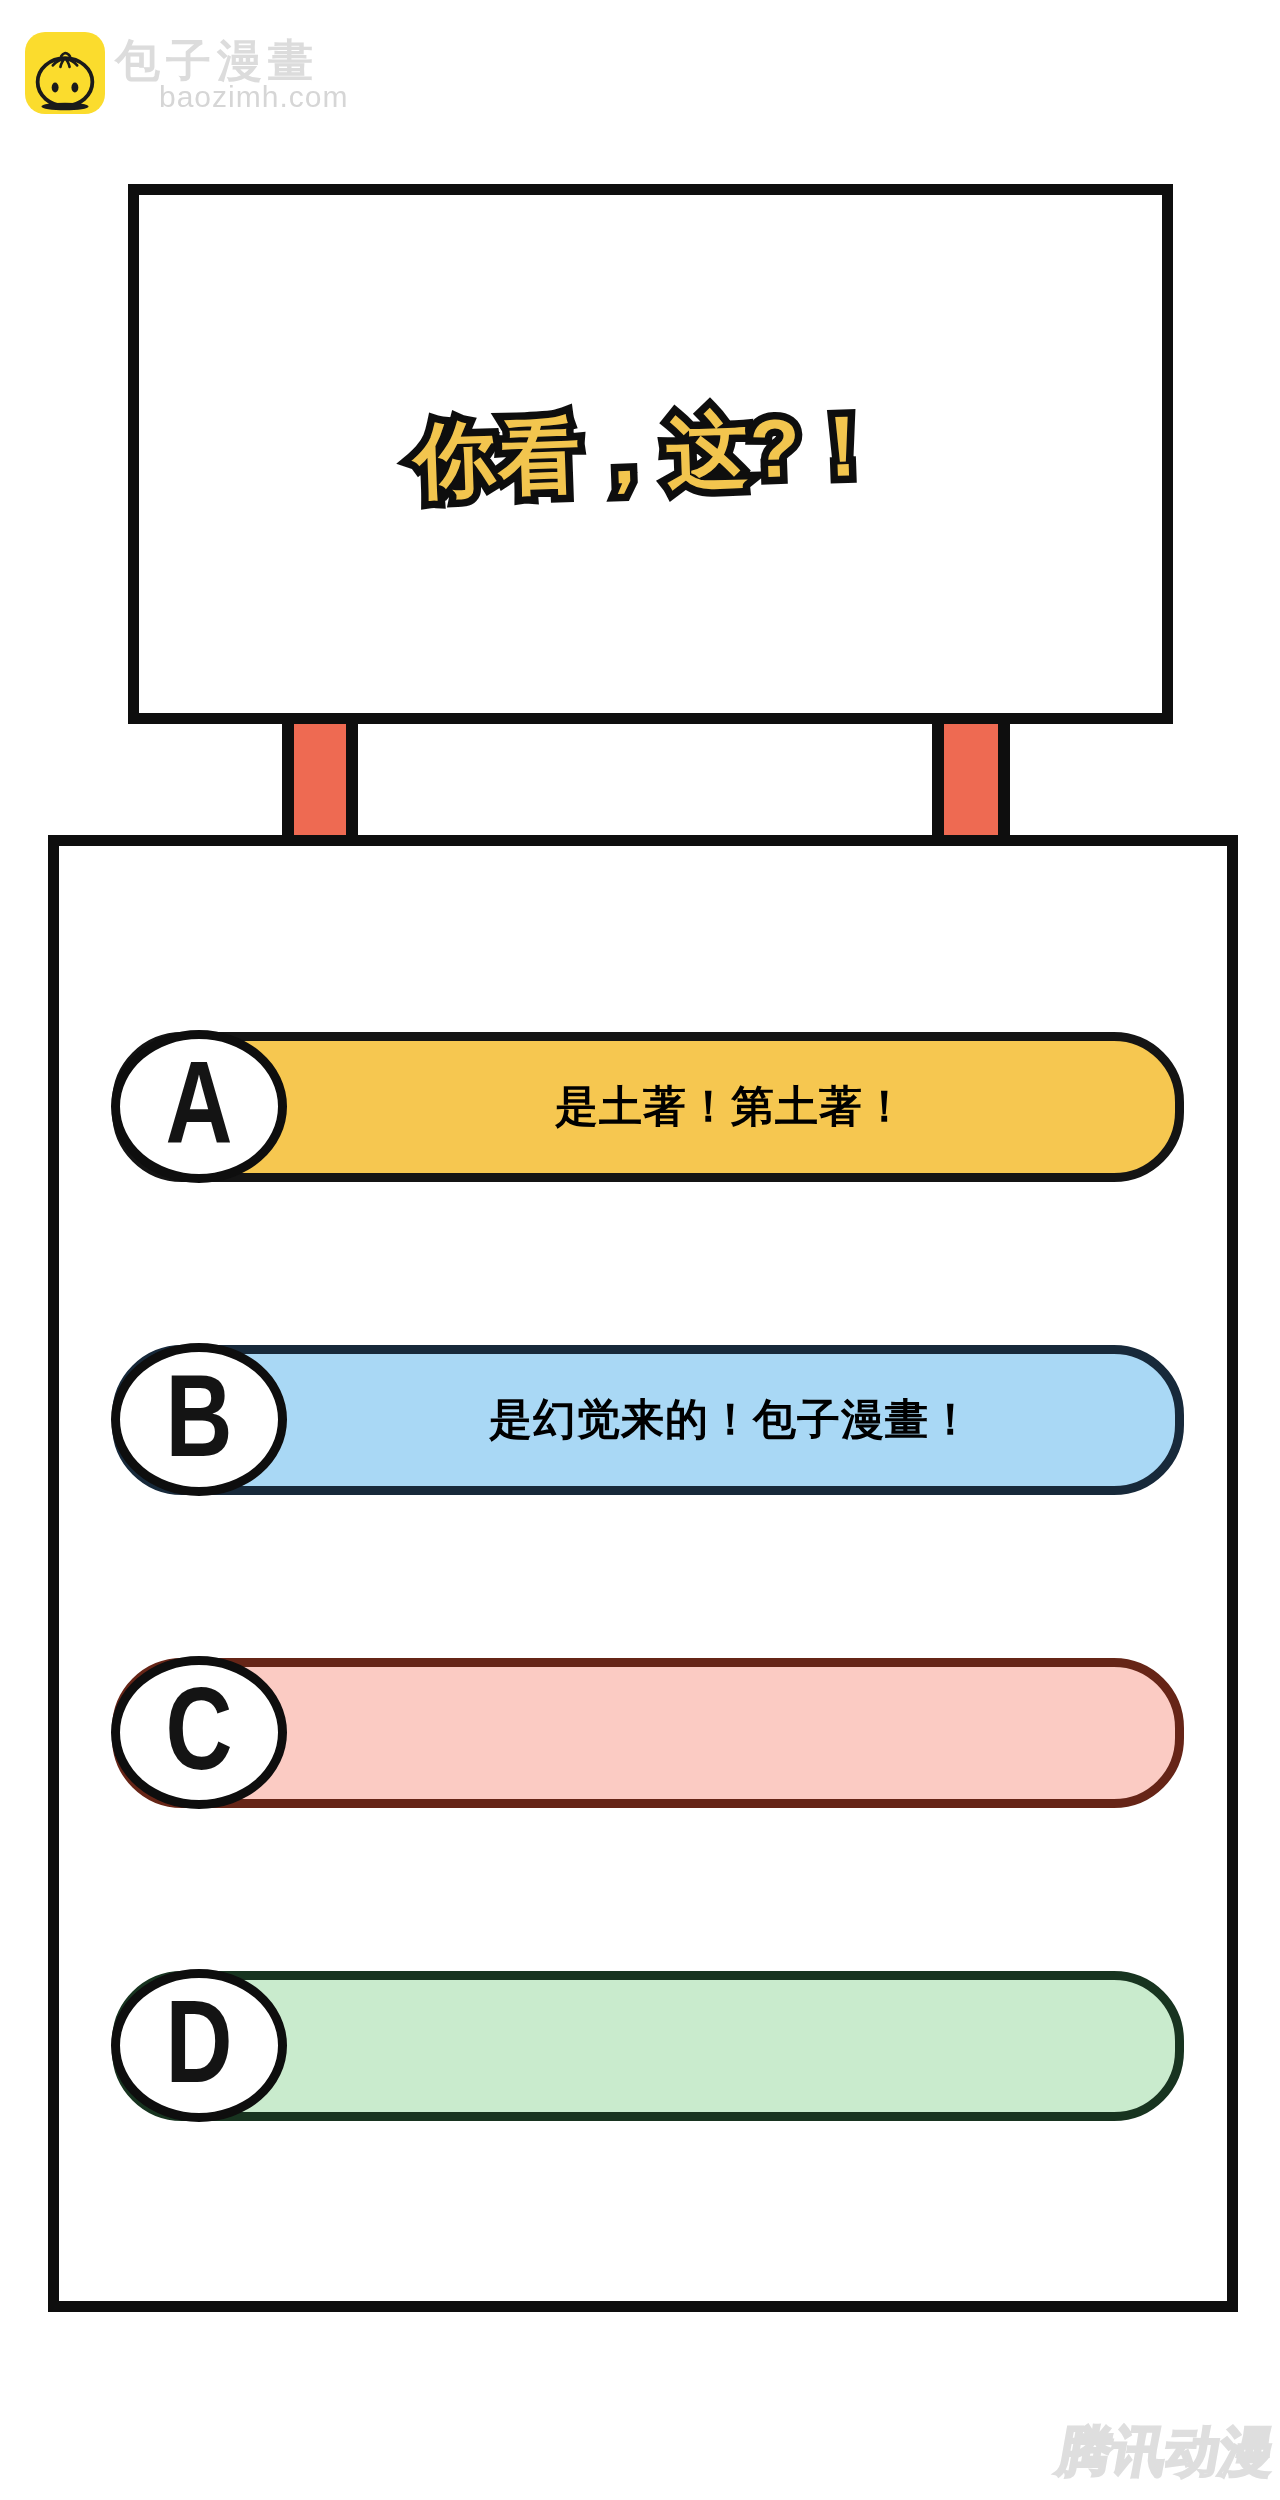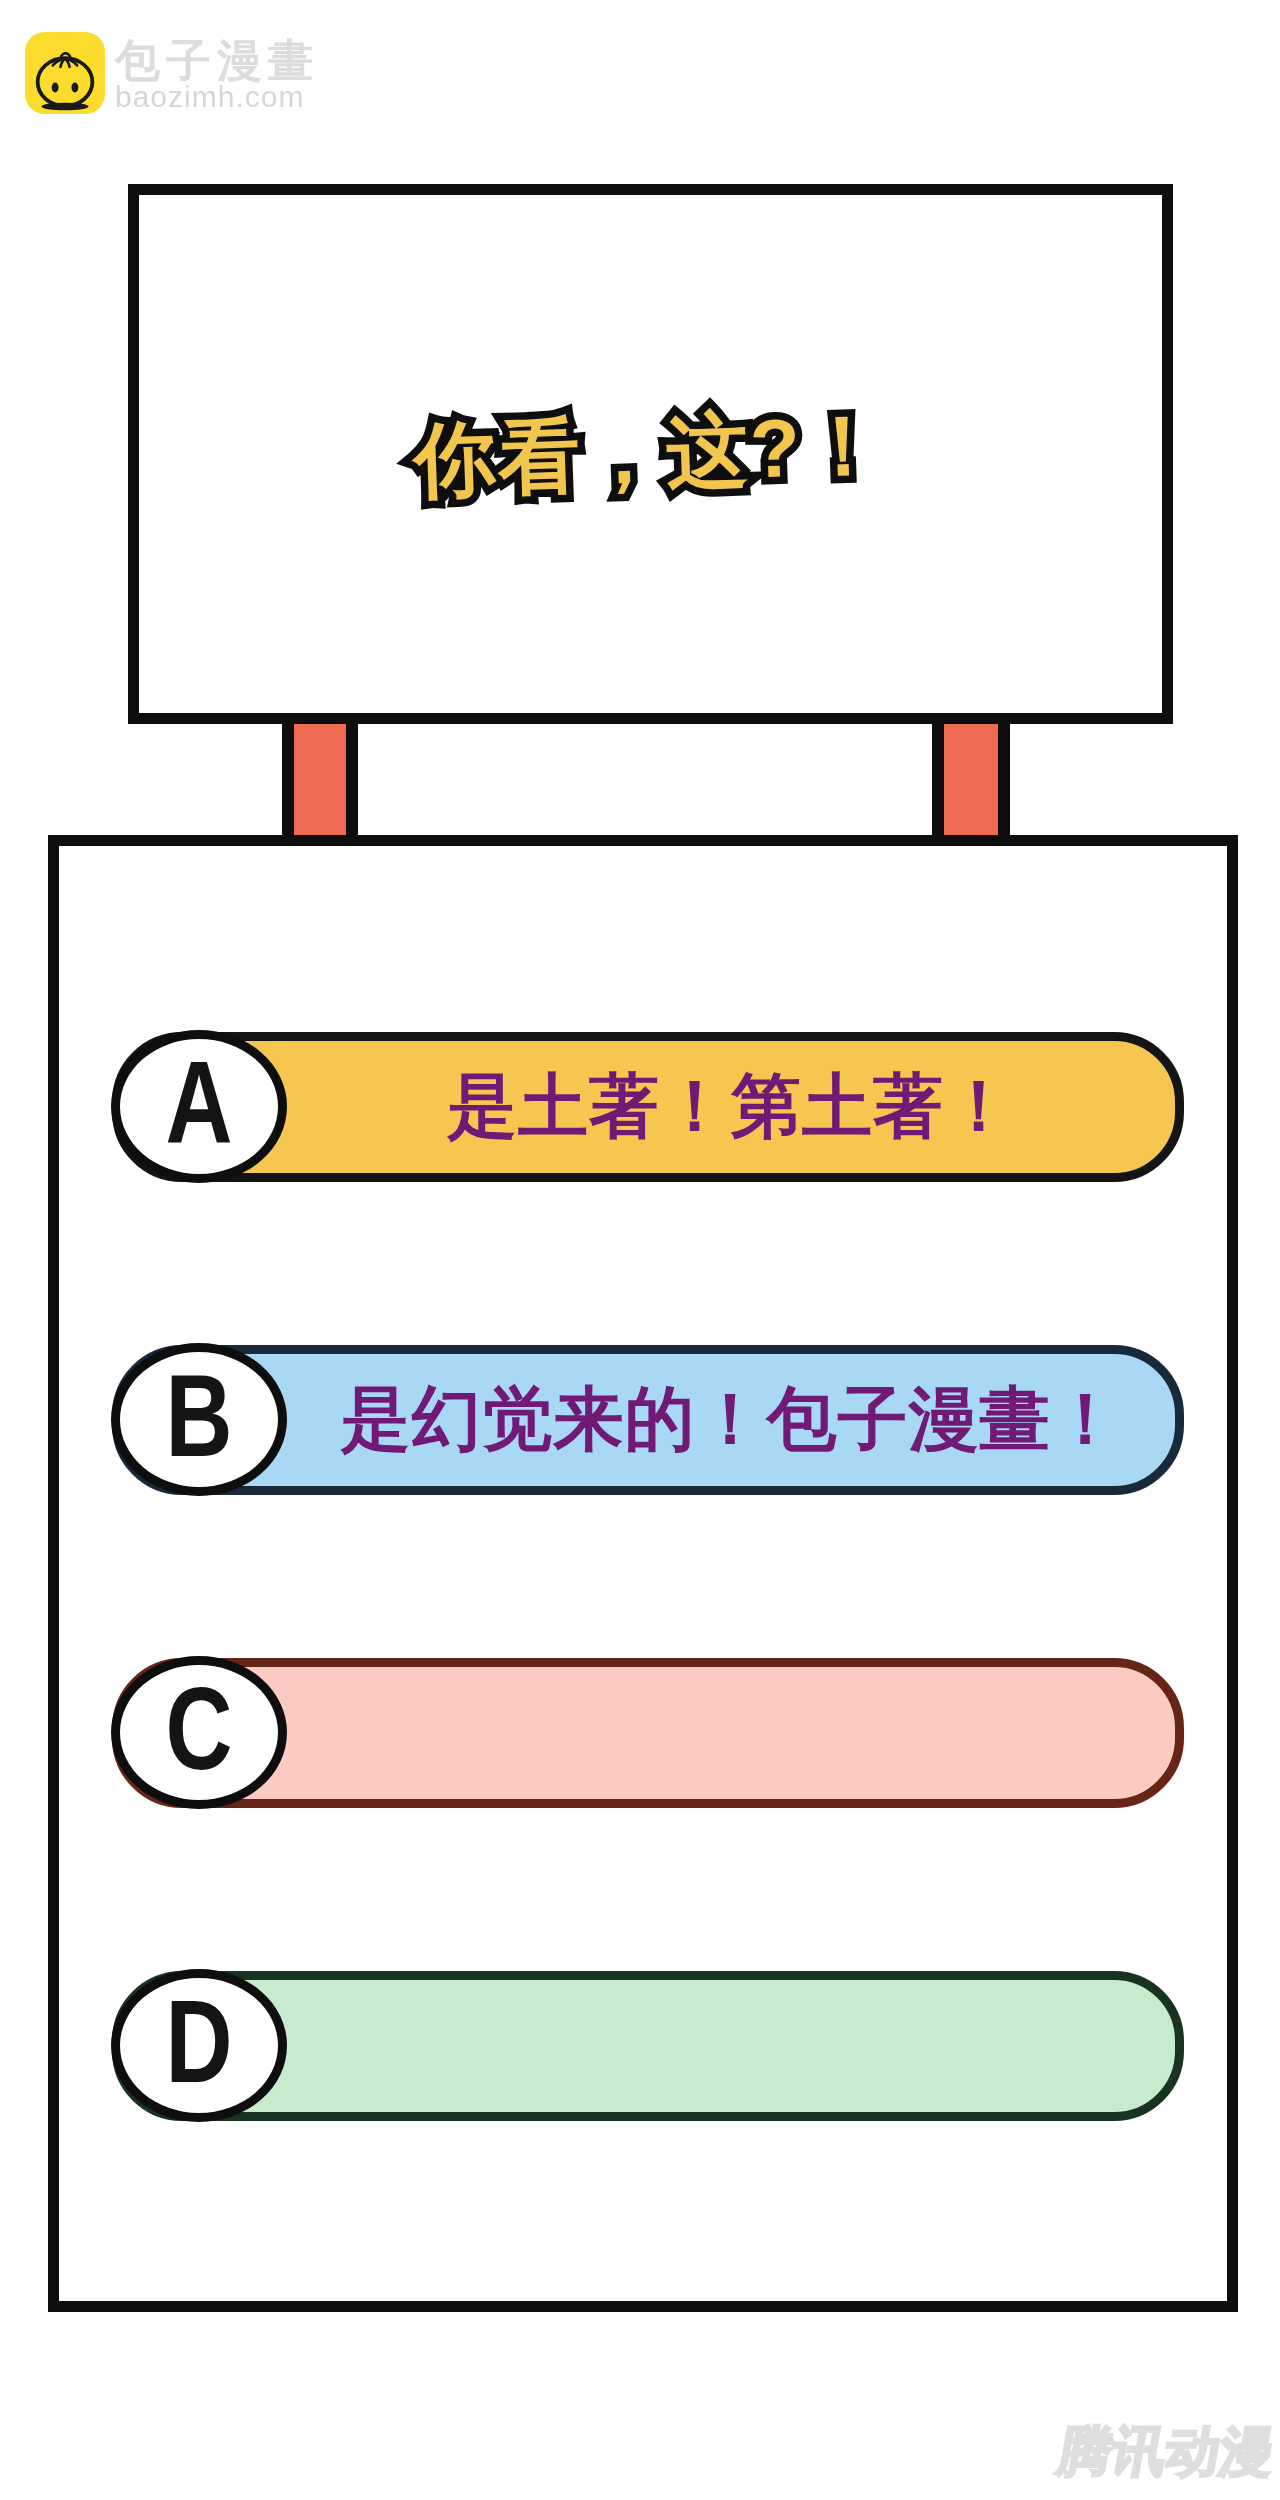--- a/index.html
+++ b/index.html
@@ -18,21 +18,21 @@
     display:flex; align-items:center; justify-content:center;
   }
   .logo-icon svg { width:76px; height:78px; }
   .logo-textwrap { margin-left:10px; padding-top:6px; }
   .logo-cn {
     font-size:45px; line-height:46px; font-weight:600;
     color:#DCDCDC; letter-spacing:6px; white-space:nowrap;
   }
   .logo-en {
     font-size:30px; line-height:30px; font-weight:500;
-    color:#D6D6D6; margin-top:-2px; letter-spacing:1px;
+    color:#D6D6D6; margin-top:-2px; letter-spacing:1px;margin-left:44px;
   }
 
   
   .sign {
     position:absolute; left:128px; top:184px; width:1045px; height:540px;
     background:#ffffff; border:11px solid #0e0e0e; z-index:2;
     display:flex; align-items:center; justify-content:center;
   }
   .sign-text { position:relative; display:inline-block; transform:rotate(-2deg); }
   .sign-text span {
@@ -61,21 +61,21 @@
   }
 
   .pill {
     position:absolute; left:112px; width:1072px; height:150px; z-index:3;
     background:var(--fill,#eee); border:9px solid var(--border,#111);
     border-radius:70px;
   }
   .pill-label {
     position:absolute; left:166px; right:0; top:0; bottom:0;
     display:flex; align-items:center; justify-content:center;
-    font-size:70px; font-weight:900; color:#701a75;
+    font-size:43px; font-weight:900; color:#000000;
     letter-spacing:1px; white-space:nowrap;
   }
   .badge {
     position:absolute; left:-10px; top:-11px; width:176px; height:153px;
     background:#ffffff; border:9px solid #0e0e0e; border-radius:50%;
     display:flex; align-items:center; justify-content:center; z-index:4;
   }
   .badge-letter {
     font-size:116px; font-weight:700; color:#141414; line-height:1;
     transform:scaleX(0.8); padding-bottom:8px;

